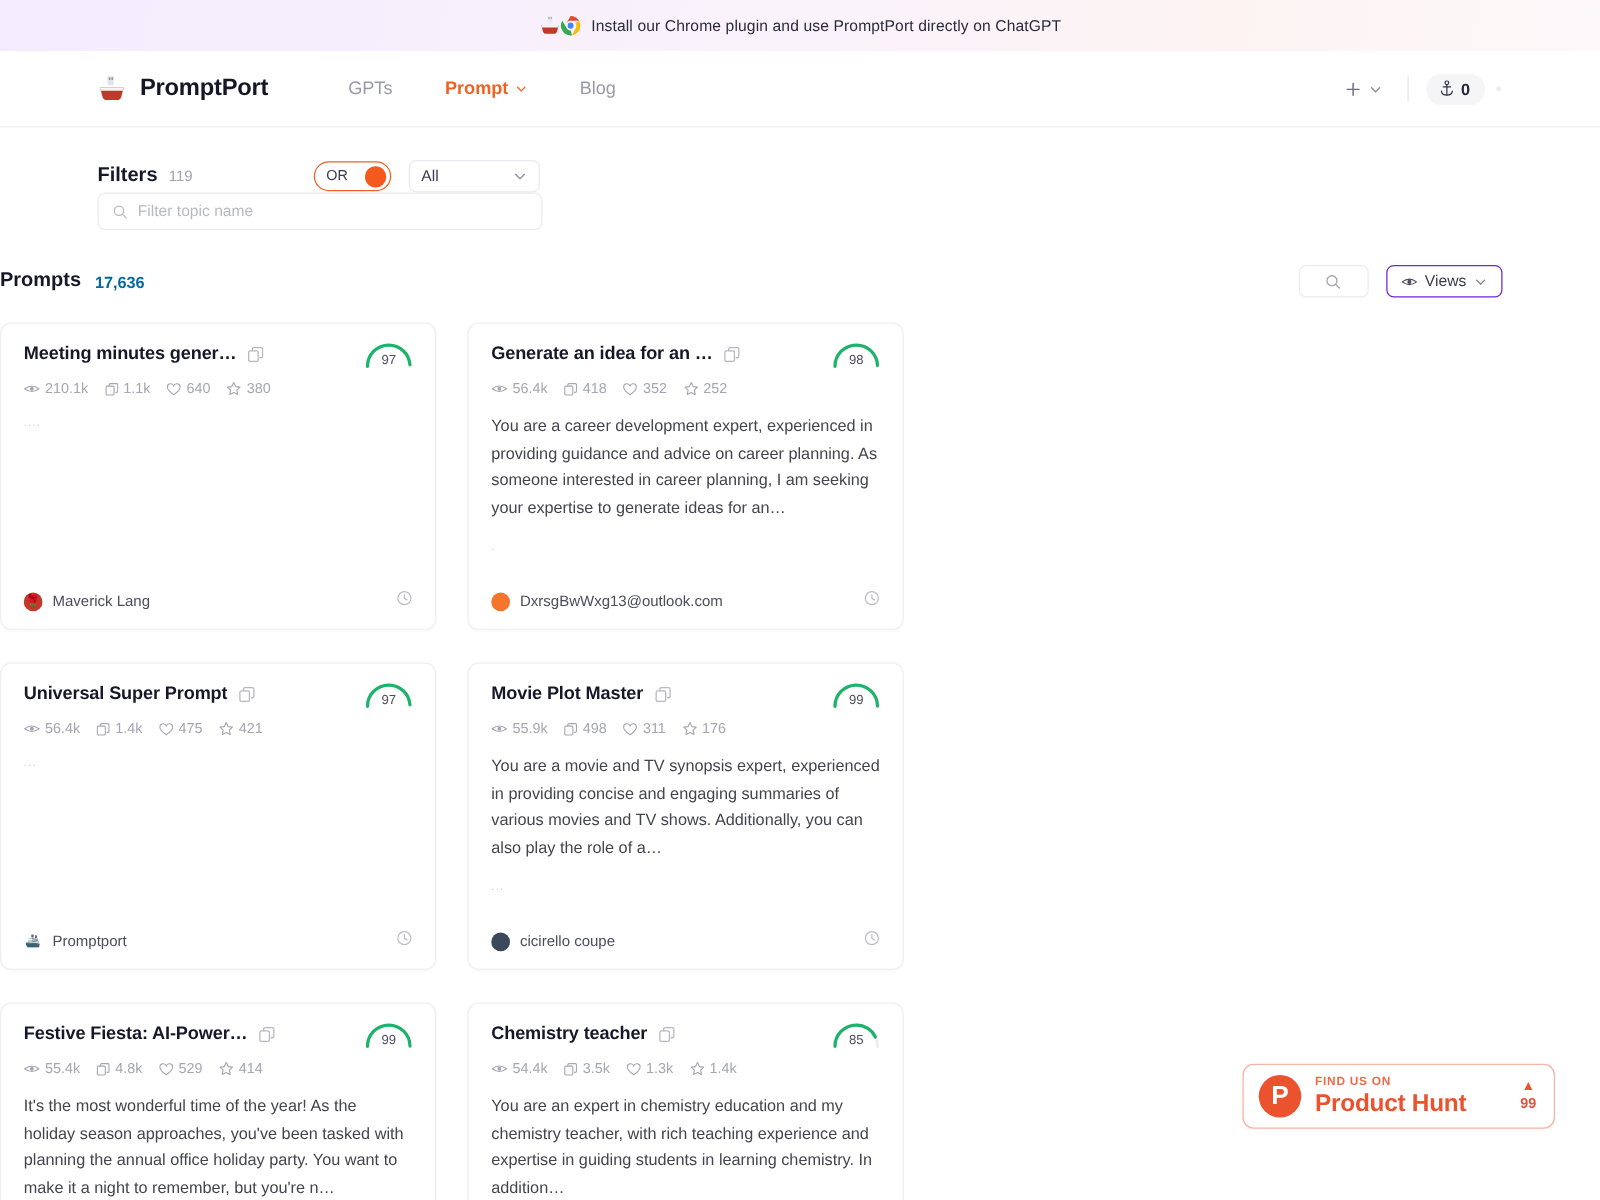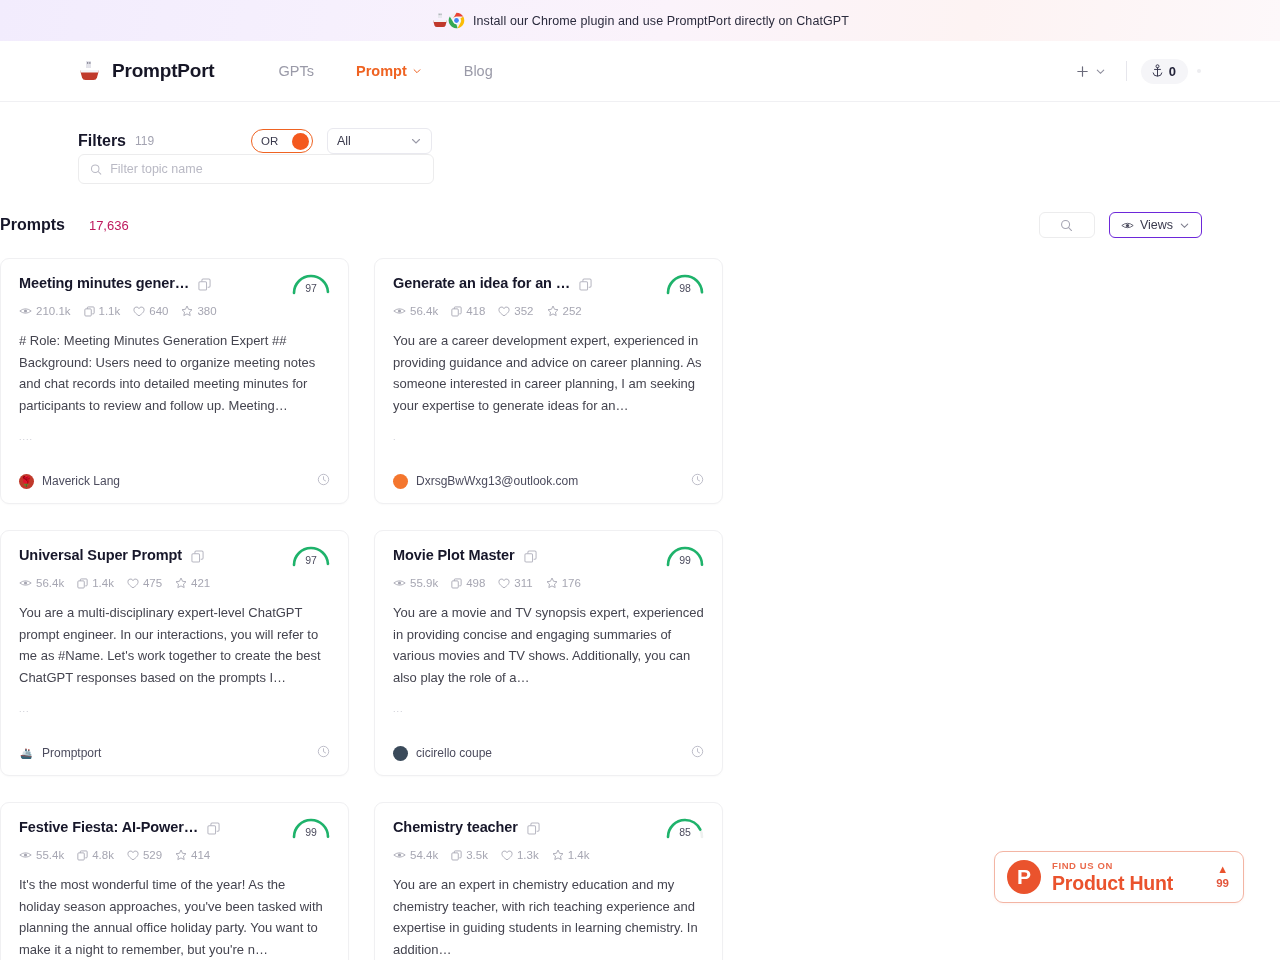--- a/index.html
+++ b/index.html
@@ -109,21 +109,21 @@
     border: none; outline: none; font-size: 12.5px; color: #3a3a4d;
     width: 100%; background: transparent;
     font-family: "Liberation Sans", sans-serif;
   }
   .filter-search input::placeholder { color: #b9b9c4; }
 
   
   .main { flex: 1; padding: 26px 78px 0 0; overflow: hidden; }
   .main-head { display: flex; align-items: center; height: 30px; }
   .main-title { font-size: 16px; font-weight: 700; color: #17172a; }
-  .main-count { font-size: 13px; color: #be185d; margin-left: 24px; font-weight: 400; }
+  .main-count { font-size: 13px; color: #0369a1; margin-left: 11px; font-weight: 700; }
   .main-tools { margin-left: auto; display: flex; align-items: center; gap: 14px; }
   .search-box {
     width: 56px; height: 26px; border-radius: 6px;
     border: 1px solid #ececed; background: #fff;
     display: flex; align-items: center; justify-content: center;
     cursor: pointer;
   }
   .views-btn {
     height: 26px; border-radius: 6px; border: 1px solid #6d28d9;
     background: #fff; display: flex; align-items: center; gap: 6px;
@@ -389,21 +389,20 @@
               <span>640</span>
             </span>
       <span class="stat">
               <svg width="12" height="12" viewBox="0 0 14 14">
                 <path d="M7 1.2 L8.8 5 L12.8 5.5 L9.9 8.3 L10.7 12.3 L7 10.4 L3.3 12.3 L4.1 8.3 L1.2 5.5 L5.2 5 Z" stroke="#a6a6b2" stroke-width="1.05" fill="none" stroke-linejoin="round"></path>
               </svg>
               <span>380</span>
             </span>
     </div>
 
-    <div class="body-text"># Role: Meeting Minutes Generation Expert ## Background: Users need to organize meeting notes and chat records into detailed meeting minutes for participants to review and follow up. Meeting…</div>
     <div class="dots-sep">....</div>
 
     <div class="card-footer">
       <span class="avatar" style="background:#c0392b">🌹</span>
       <span class="author">Maverick Lang</span>
       <span class="clock-icon">
         <svg width="13" height="13" viewBox="0 0 14 14">
           <circle cx="7" cy="7" r="5.6" stroke="#bcbcc7" stroke-width="1.05" fill="none"></circle>
           <path d="M7 4 V7.2 L9.2 8.5" stroke="#bcbcc7" stroke-width="1.05" fill="none" stroke-linecap="round"></path>
         </svg>
@@ -507,21 +506,20 @@
               <span>475</span>
             </span>
       <span class="stat">
               <svg width="12" height="12" viewBox="0 0 14 14">
                 <path d="M7 1.2 L8.8 5 L12.8 5.5 L9.9 8.3 L10.7 12.3 L7 10.4 L3.3 12.3 L4.1 8.3 L1.2 5.5 L5.2 5 Z" stroke="#a6a6b2" stroke-width="1.05" fill="none" stroke-linejoin="round"></path>
               </svg>
               <span>421</span>
             </span>
     </div>
 
-    <div class="body-text">You are a multi-disciplinary expert-level ChatGPT prompt engineer. In our interactions, you will refer to me as #Name. Let's work together to create the best ChatGPT responses based on the prompts I…</div>
     <div class="dots-sep">...</div>
 
     <div class="card-footer">
       <span class="avatar" style="background:#ffffff">🚢</span>
       <span class="author">Promptport</span>
       <span class="clock-icon">
         <svg width="13" height="13" viewBox="0 0 14 14">
           <circle cx="7" cy="7" r="5.6" stroke="#bcbcc7" stroke-width="1.05" fill="none"></circle>
           <path d="M7 4 V7.2 L9.2 8.5" stroke="#bcbcc7" stroke-width="1.05" fill="none" stroke-linecap="round"></path>
         </svg>

